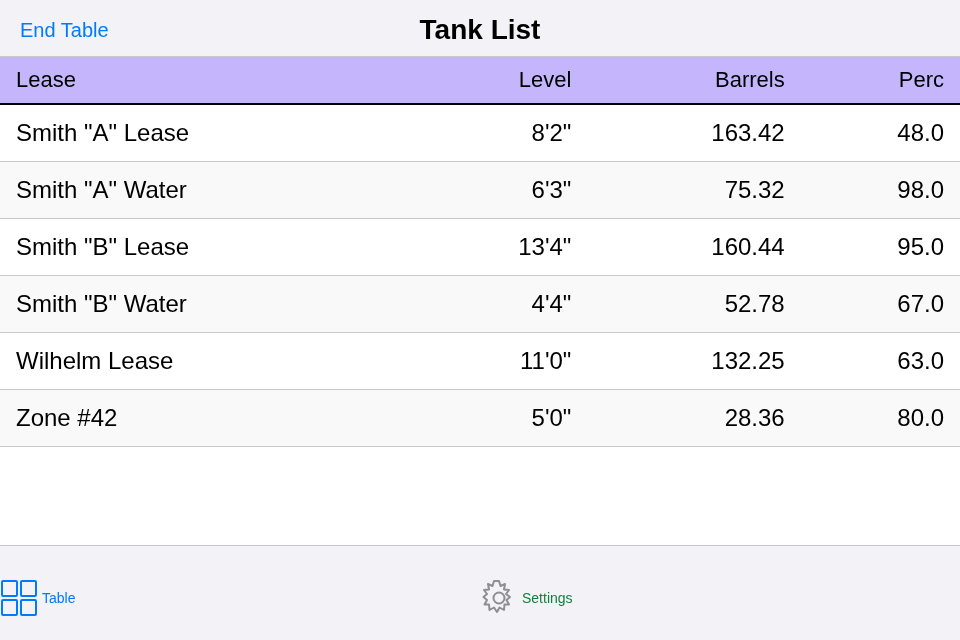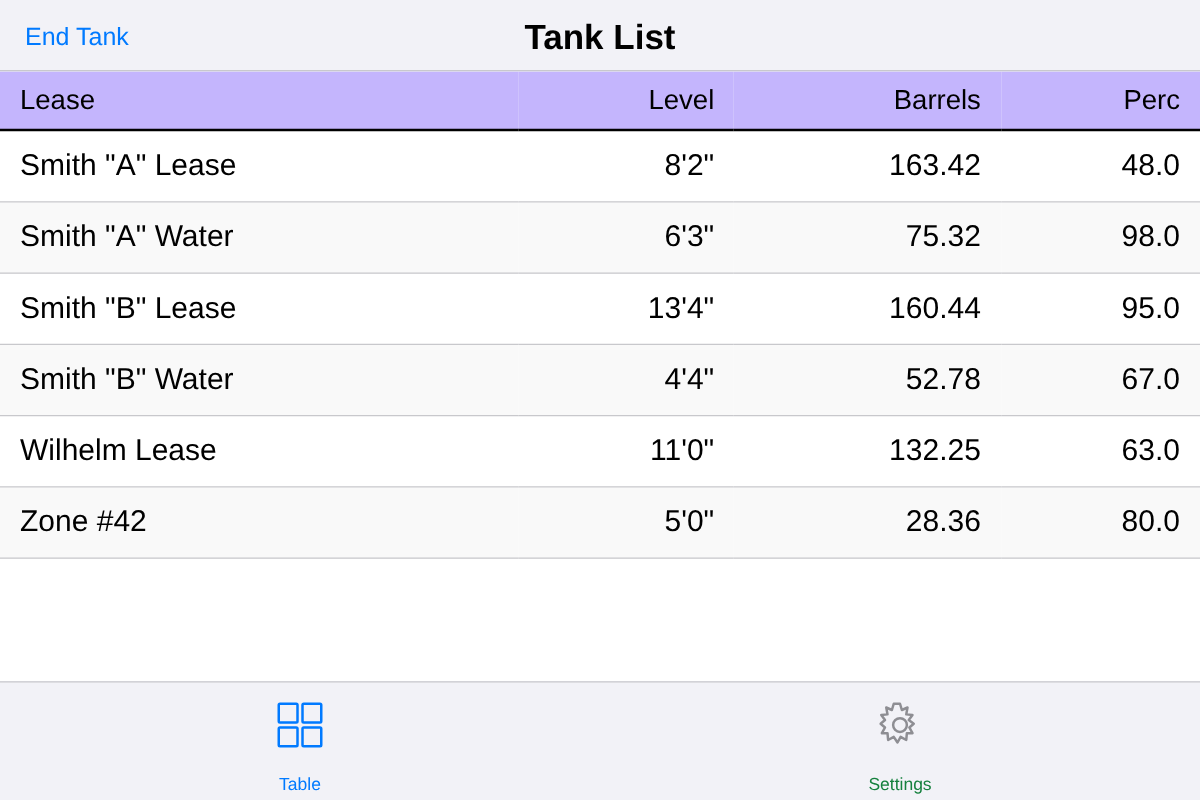--- a/index.html
+++ b/index.html
@@ -102,23 +102,22 @@
       height: 95px;
       background: #f2f2f7;
       border-top: 1px solid #c8c8cc;
       display: flex;
       align-items: center;
       justify-content: space-around;
     }
 
     .tab-item {
       display: flex;
-      flex-direction: column;
       align-items: center;
-      gap: 20px;
+      gap: 4px;
       cursor: pointer;
       flex: 1;
       padding-top: 10px;
     }
 
     .tab-label {
       font-size: 14px;
     }
 
     .tab-label.active {
@@ -138,21 +137,21 @@
     
     .settings-icon {
       width: 38px;
       height: 38px;
     }
   </style>
 </head>
 <body>
 
 <div class="header">
-  <button class="end-demo-btn">End Tank</button>
+  <button class="end-demo-btn">End Table</button>
   <span class="header-title">Tank List</span>
 </div>
 
 <div class="table-container">
   <table>
     <thead>
       <tr>
         <th>Lease</th>
         <th class="right">Level</th>
         <th class="right">Barrels</th>

